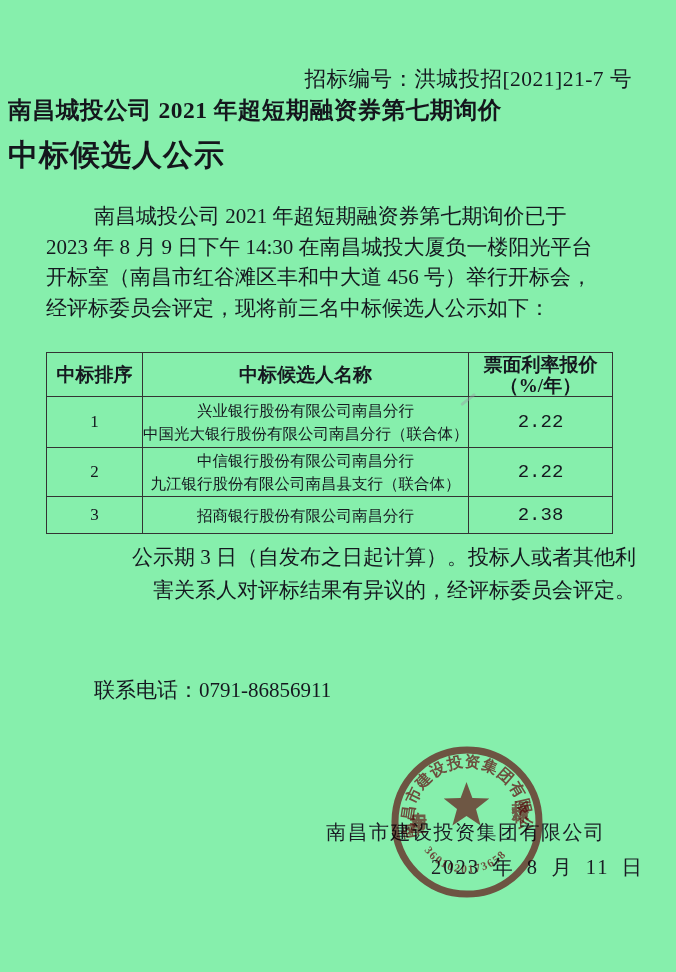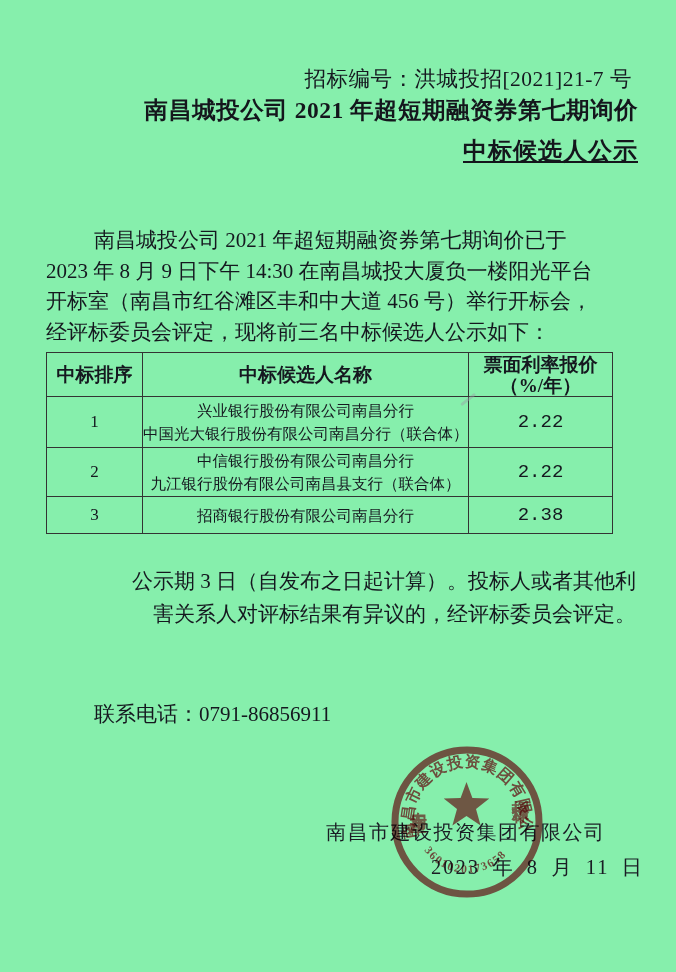--- a/index.html
+++ b/index.html
@@ -4,26 +4,26 @@
 <style>
   html,body{margin:0;padding:0;background:#e8e8e6;}
   .page{
     position:relative;width:676px;height:972px;margin:0 auto;
     background:#86efac;overflow:hidden;
     font-family:"Liberation Serif","DejaVu Serif",serif;
     color:#191919;
   }
   .abs{position:absolute;}
   .tender-no{top:64px;right:44px;font-size:21.5px;letter-spacing:.5px;color:#15181f;}
-  .title-wrap{left:8px;top:96px;width:630px;text-align:right;font-weight:700;color:#14161c;}
+  .title-wrap{left:8px;top:96px;width:630px;text-align:left;font-weight:700;color:#14161c;}
   .title-l1{font-size:23.5px;letter-spacing:.5px;line-height:1.2;}
-  .title-l2{font-size:24px;letter-spacing:1px;margin-top:13px;line-height:1.2;text-decoration:underline;}
+  .title-l2{font-size:30px;letter-spacing:1px;margin-top:13px;line-height:1.2;}
   .para{left:46px;width:590px;font-size:21px;line-height:30.7px;color:#15181f;}
   .para div{white-space:nowrap;}
-  .para .indent{text-indent:48px;margin-top:24px;}
+  .para .indent{text-indent:48px;}
   .intro{top:201px;}
   .notice{top:541px;line-height:32.8px;text-align:right;}
   .supervisor{top:607px;line-height:32.8px;}
   .phone-line{top:674px;line-height:32.8px;}
   table.result{
     position:absolute;left:46px;top:352px;border-collapse:collapse;
     table-layout:fixed;width:563px;color:#15181f;
   }
   table.result td,table.result th{
     border:1.7px solid #333;padding:0;text-align:center;vertical-align:middle;

